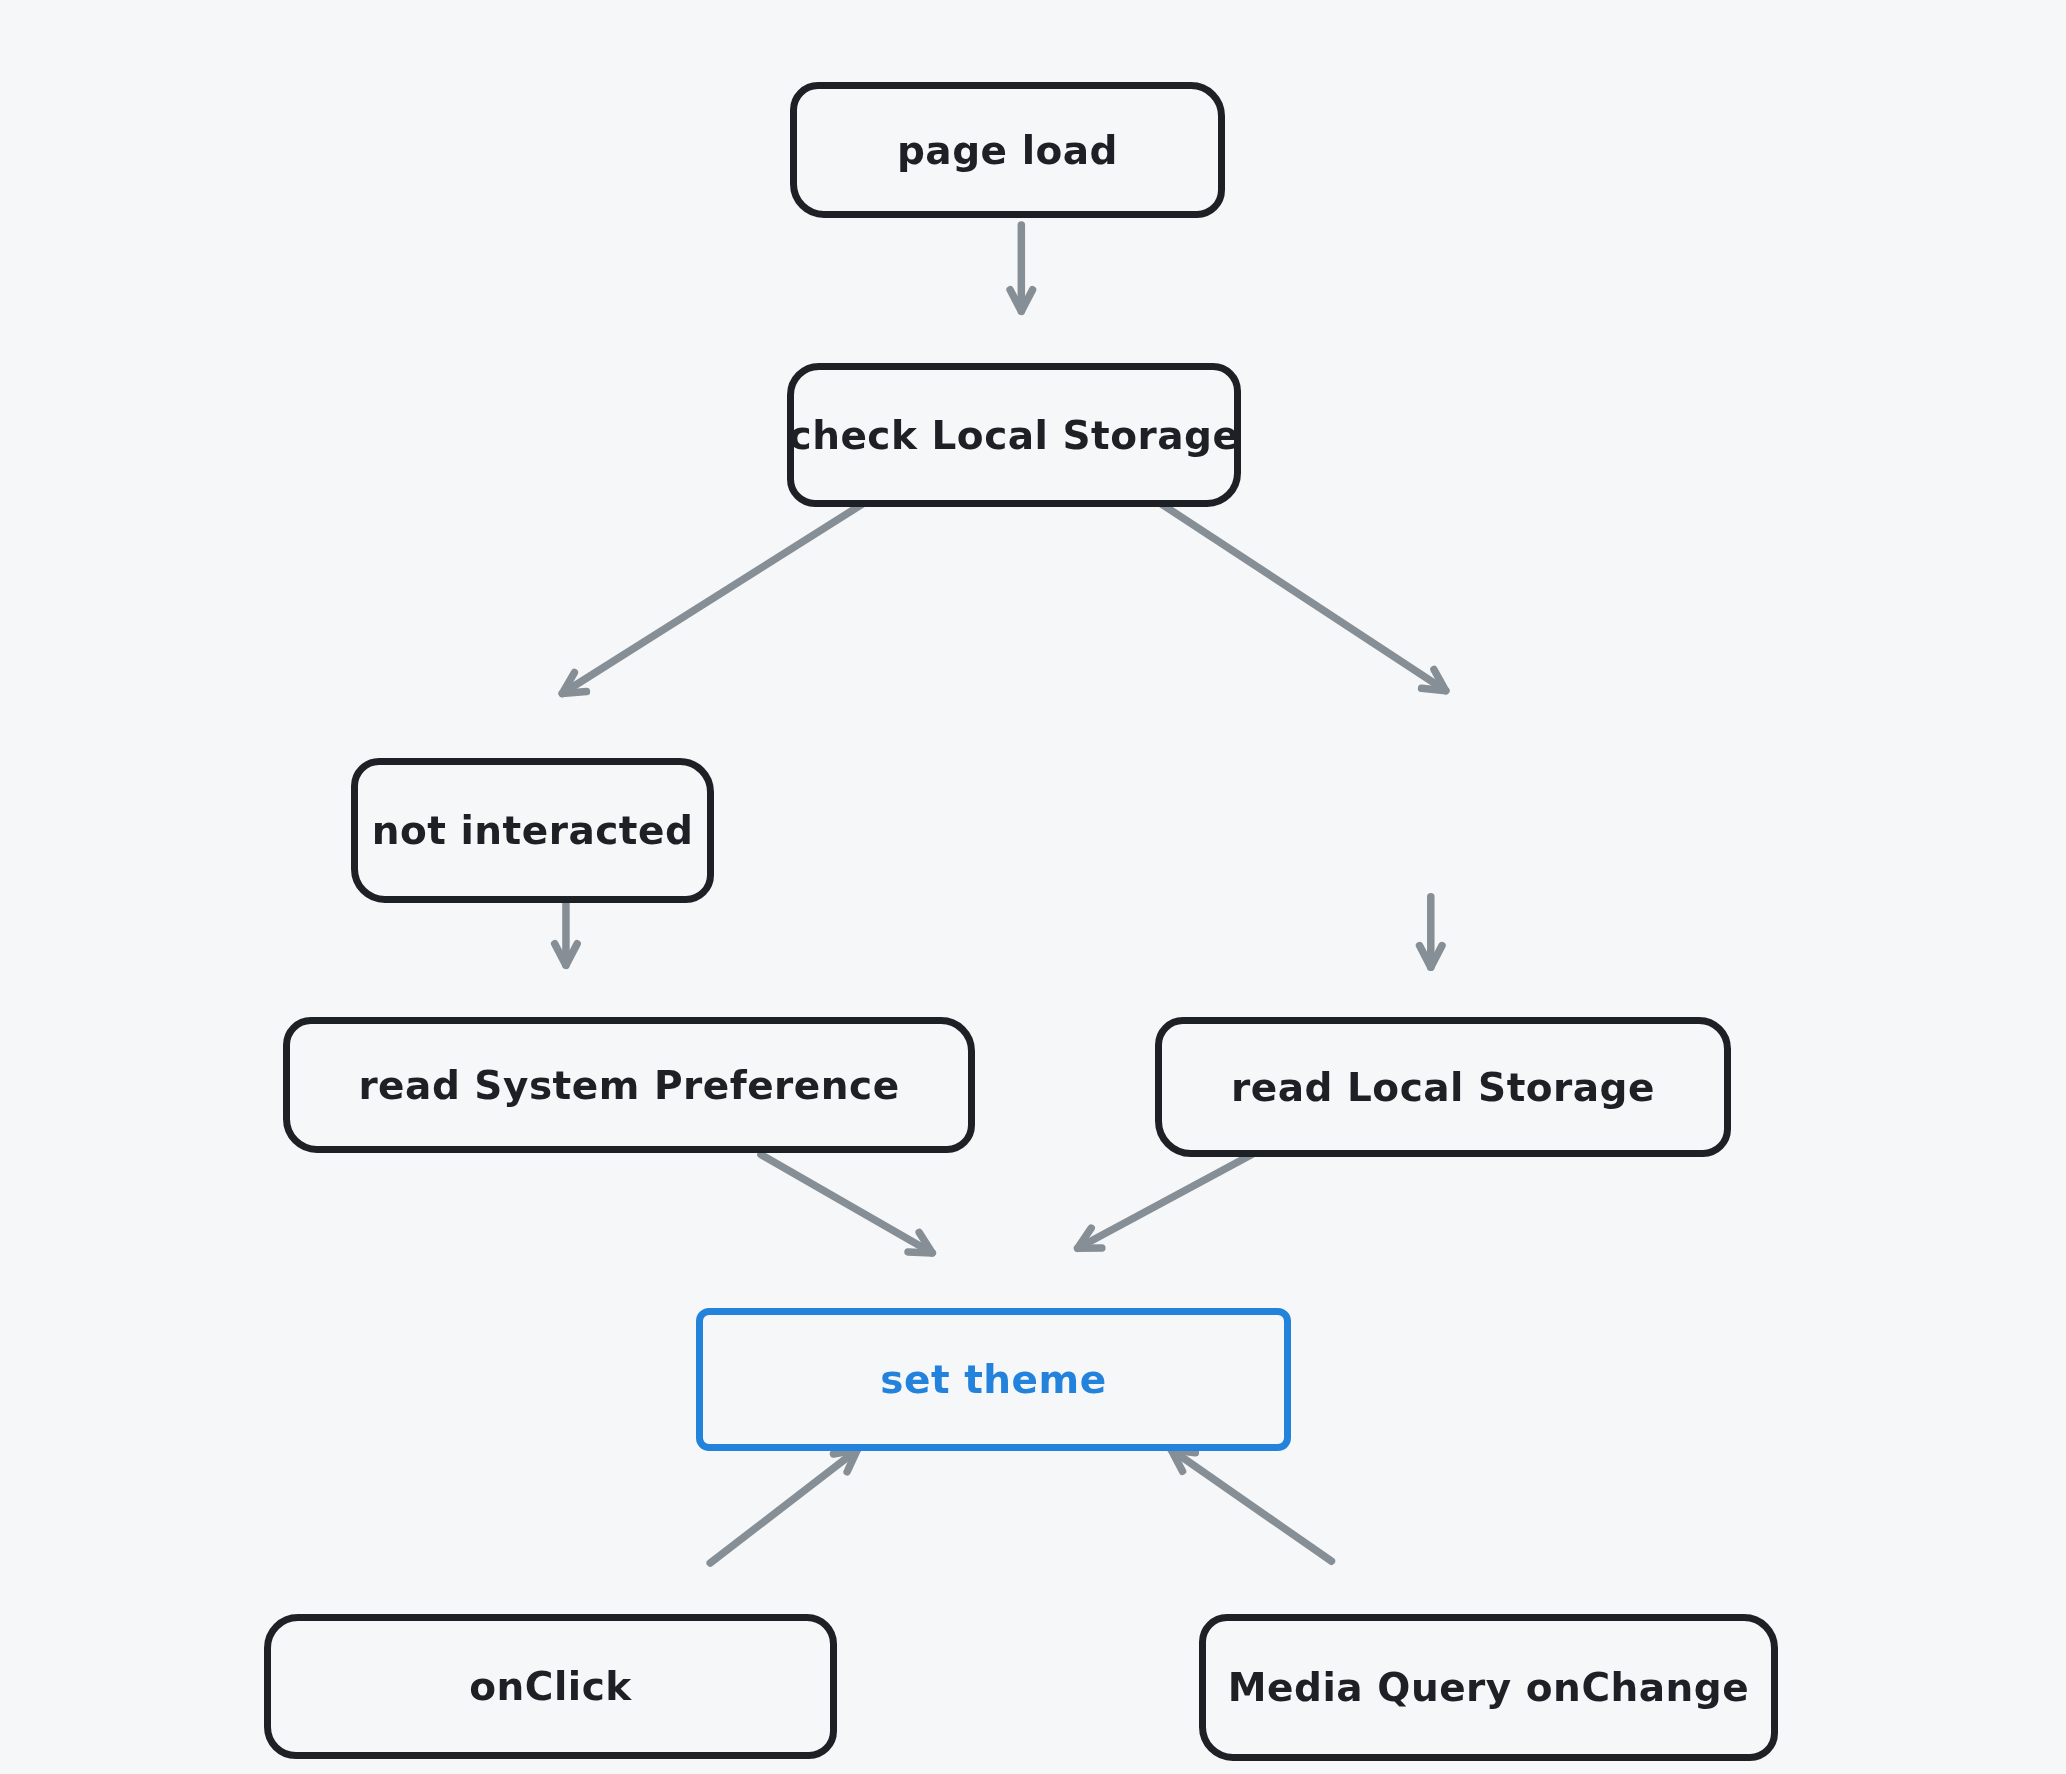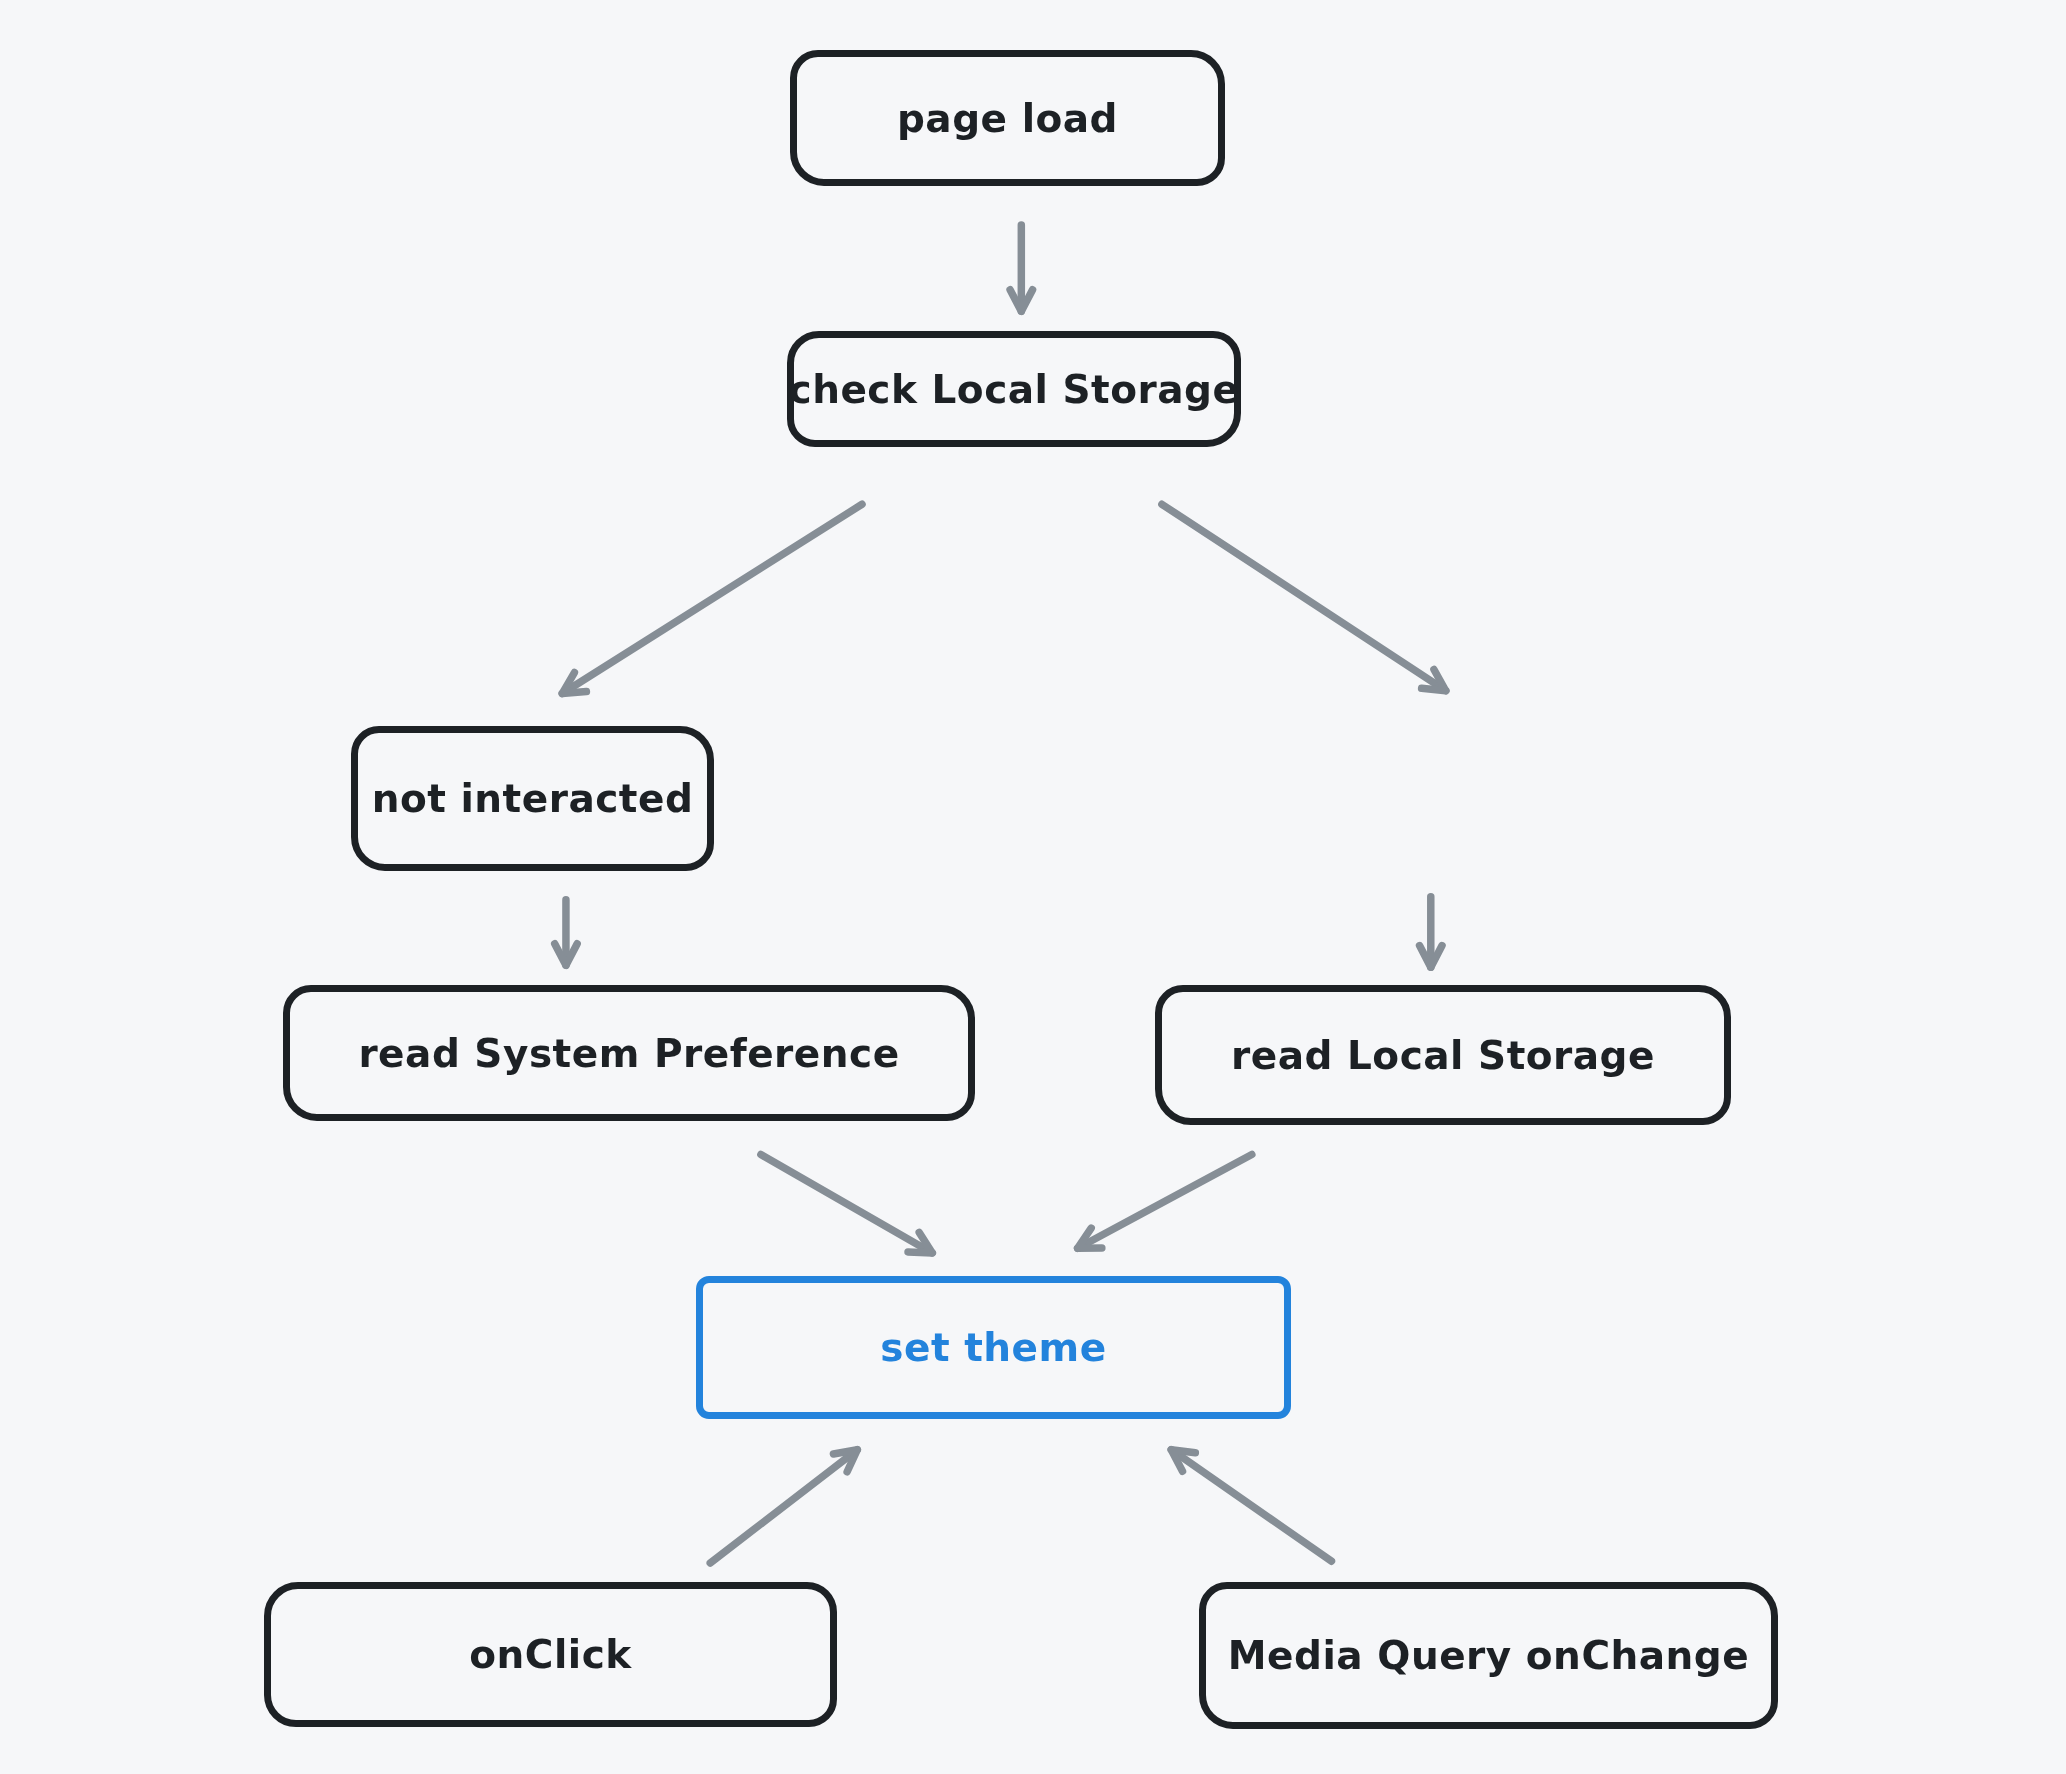--- a/index.html
+++ b/index.html
@@ -30,29 +30,30 @@
     display: flex;
     align-items: center;
     justify-content: center;
     color: #1d2125;
     font-size: 39px;
     font-weight: 700;
     letter-spacing: 0.5px;
     background: transparent;
     text-align: center;
     white-space: nowrap;
+    margin-top: 32px;
   }
   .node.accent {
     border-color: #2383dc;
     color: #2383dc;
     border-radius: 13px;
   }
   
   #n-page-load              { left: 790px;  top: 50px;   width: 435px; height: 136px; }
-  #n-check-local-storage    { left: 787px;  top: 331px;  width: 454px; height: 116px; border-radius: 32px 28px 34px 28px; }
+  #n-check-local-storage    { left: 787px;  top: 331px;  width: 454px; height: 144px; border-radius: 32px 28px 34px 28px; }
   #n-not-interacted         { left: 351px;  top: 726px;  width: 363px; height: 145px; text-align: right; }
   #n-has-interacted         { left: 1179px; top: 721px;  width: 445px; height: 145px; border-radius: 34px 28px 32px 28px; }
   #n-read-system-preference { left: 283px;  top: 985px; width: 692px; height: 136px; }
   #n-read-local-storage     { left: 1155px; top: 985px; width: 576px; height: 140px; border-radius: 28px 32px 28px 36px; }
   #n-set-theme              { left: 696px;  top: 1276px; width: 595px; height: 143px; }
   #n-onclick                { left: 264px;  top: 1582px; width: 573px; height: 145px; border-radius: 34px 30px 28px 32px; }
   #n-media-query-onchange   { left: 1199px; top: 1582px; width: 579px; height: 147px; }
 </style>
 </head>
 <body>

